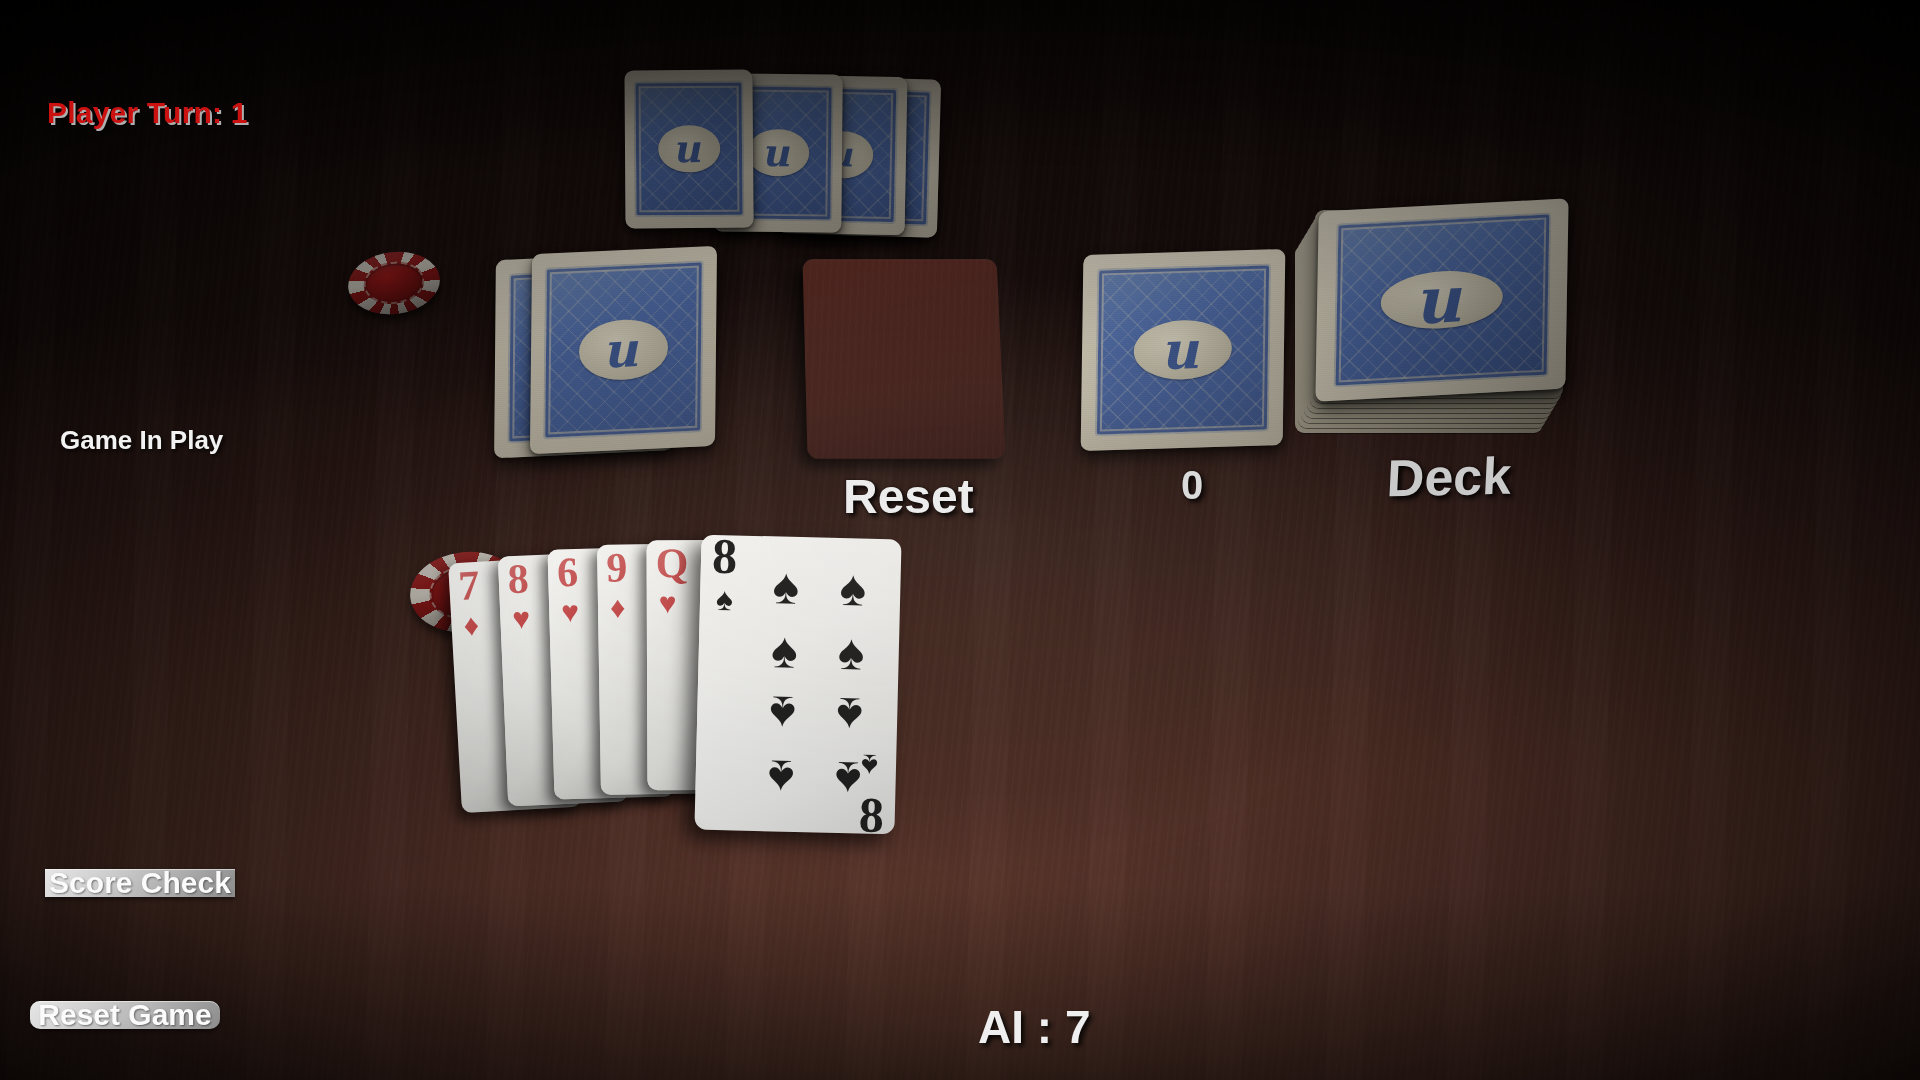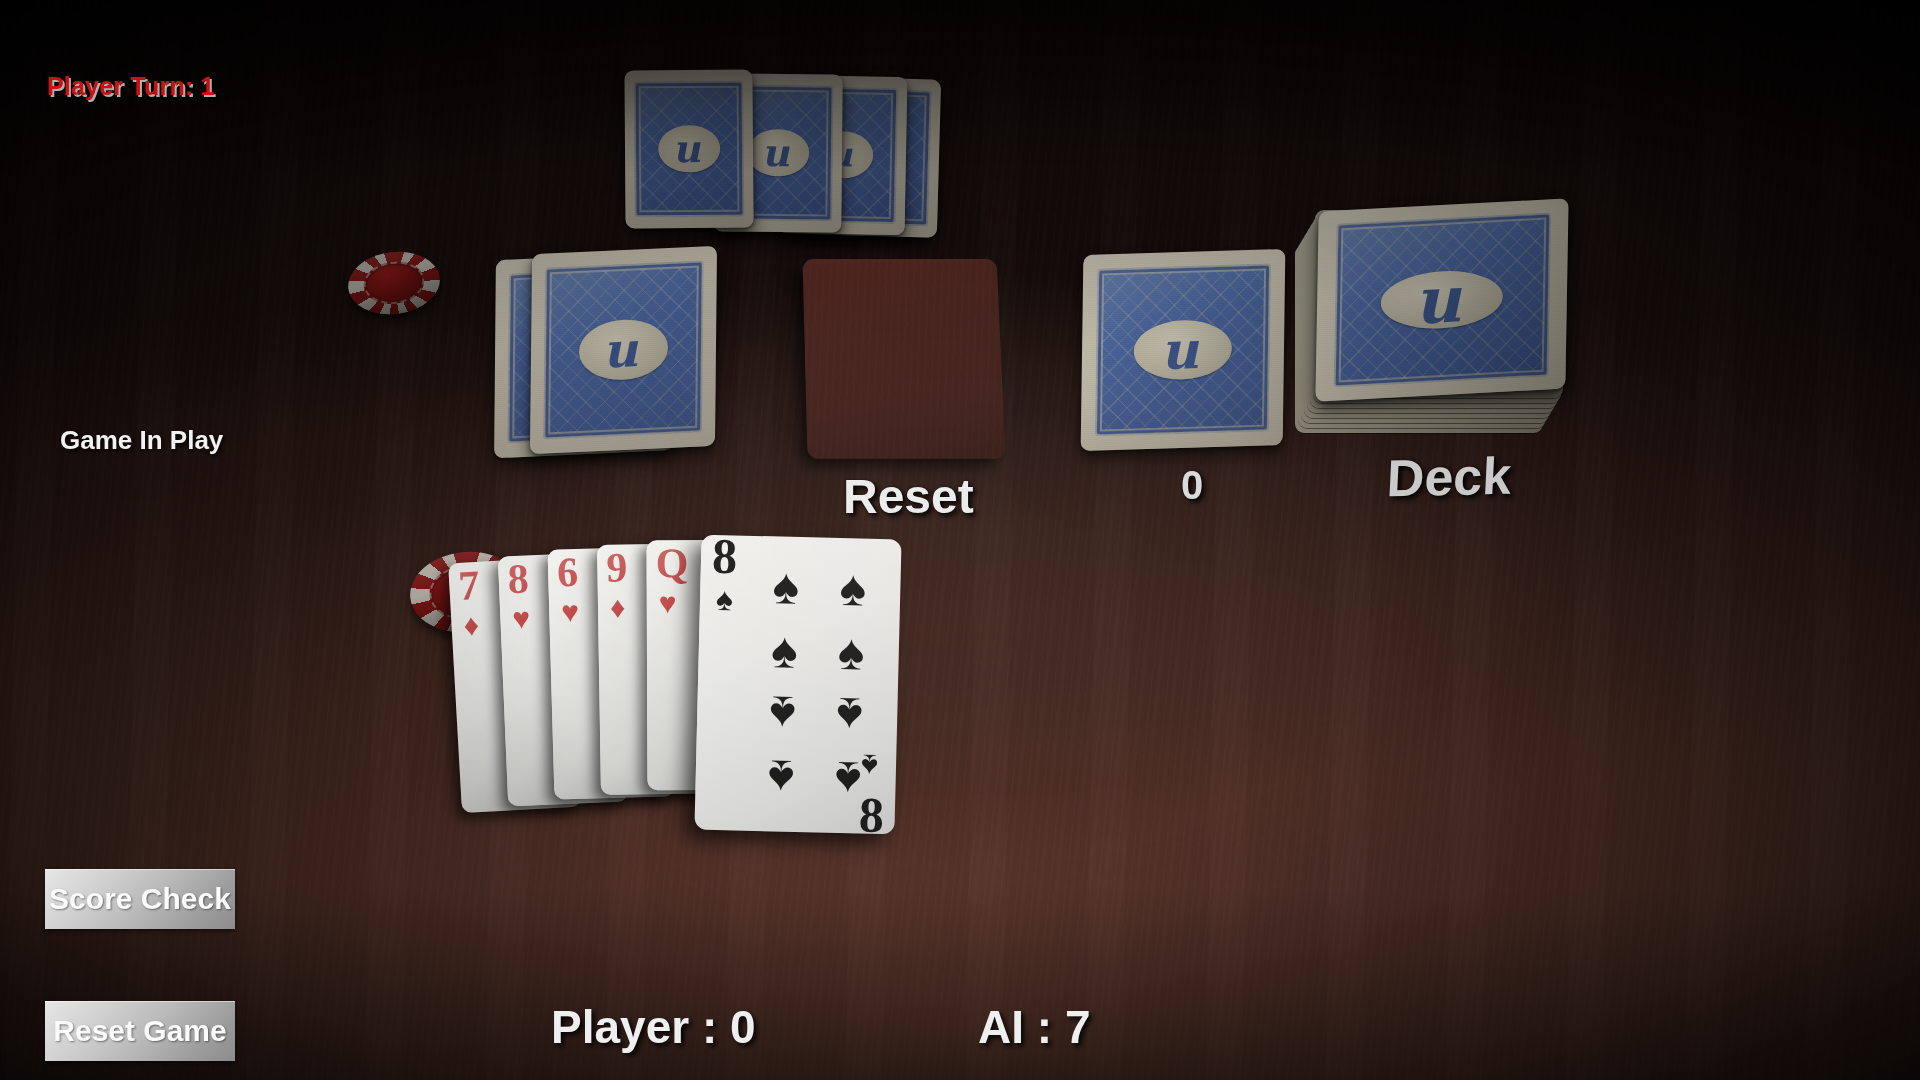--- a/index.html
+++ b/index.html
@@ -32,45 +32,45 @@
   .vignette{position:absolute;inset:0;pointer-events:none;
     background:
       radial-gradient(ellipse 78% 80% at 50% 58%, rgba(0,0,0,0) 28%, rgba(0,0,0,.36) 62%, rgba(0,0,0,.80) 88%, rgba(0,0,0,.96) 100%),
       linear-gradient(to bottom, rgba(0,0,0,.55) 0%, rgba(0,0,0,0) 16%, rgba(0,0,0,0) 82%, rgba(0,0,0,.42) 100%);
   }
   .toplight{position:absolute;inset:0;pointer-events:none;
     background:radial-gradient(ellipse 46% 34% at 50% 50%, rgba(255,228,196,.060), rgba(0,0,0,0) 72%);}
 
   
   .hud{position:absolute;white-space:nowrap;font-weight:bold;}
-  #player-turn{left:47px;top:72px;font-size:25px;color:#cc1111;
+  #player-turn{left:47px;top:96px;font-size:30px;color:#cc1111;
     text-shadow:2px 2px 0px rgba(205,205,205,.85), 3px 3px 3px rgba(0,0,0,.5);letter-spacing:.2px;}
   #cards-in-play-label{left:60px;top:425px;font-size:26px;color:#f2f2f2;
     text-shadow:2px 2px 4px rgba(0,0,0,.85);}
   .tablelabel{position:absolute;white-space:nowrap;font-weight:bold;color:#d7d7d7;
     text-shadow:3px 3px 5px rgba(0,0,0,.9),0 0 2px rgba(0,0,0,.6);}
   #crib-label{left:843px;top:469px;font-size:48px;color:#ececec;}
   #cardsinplay-count{left:1181px;top:463px;font-size:40px;color:#dadada;}
   #deck-label{left:1387px;top:447px;font-size:52px;color:#c9c9c9;
     transform:skewX(-4deg) rotate(-1.2deg);}
 
   .score{position:absolute;font-weight:bold;font-size:46px;color:#efefef;white-space:nowrap;
     text-shadow:3px 3px 5px rgba(0,0,0,.9);}
   #score-player{left:551px;top:1000px;}
   #score-ai{left:978px;top:1000px;}
 
   
-  .gamebtn{position:absolute;width:190px;height:60px;border:0;padding:0;cursor:pointer;
+  .gamebtn{position:absolute;width:190px;height:28px;border:0;padding:0;cursor:pointer;
     background:linear-gradient(134deg,#e6e6e6 0%,#d2d2d2 26%,#b8b8b8 55%,#9d9d9d 80%,#8c8c8c 100%);
     box-shadow:0 2px 5px rgba(0,0,0,.55), inset 0 1px 0 rgba(255,255,255,.5);
     display:flex;align-items:center;justify-content:center;overflow:visible;}
   .gamebtn span{font-family:"Liberation Sans",sans-serif;font-weight:bold;font-size:30px;
     color:#fbfbfb;white-space:nowrap;text-shadow:1px 1px 2px rgba(0,0,0,.45);line-height:1;}
   #score-check-button{left:45px;top:869px;}
-  #reset-game-button{left:45px;top:1001px;}
+  #reset-game-button{left:30px;top:1001px;border-radius:10px;}
 
   
   .card{position:absolute;border-radius:9px;}
   .cardback{background:#c9c2b0;
     box-shadow:0 8px 16px rgba(0,0,0,.66), 0 2px 4px rgba(0,0,0,.5);
     overflow:hidden;}
   .cb-inner{position:absolute;inset:7%;border-radius:4px;
     background:
       repeating-linear-gradient(45deg, rgba(200,196,178,.26) 0 1px, rgba(0,0,0,0) 1px 13px),
       repeating-linear-gradient(-45deg, rgba(200,196,178,.26) 0 1px, rgba(0,0,0,0) 1px 13px),
@@ -368,21 +368,20 @@
   <div class="toplight"></div>
   <div class="vignette"></div>
 
   <div class="hud" id="player-turn">Player Turn: 1</div>
   <div class="hud" id="cards-in-play-label">Game In Play</div>
 
   <div class="tablelabel" id="crib-label">Reset</div>
   <div class="tablelabel" id="cardsinplay-count">0</div>
   <div class="tablelabel" id="deck-label">Deck</div>
 
-  <div class="score" id="score-player">Player :  0</div>
   <div class="score" id="score-ai">AI :  7</div>
 
   <button class="gamebtn" id="score-check-button">
     <span>Score Check</span>
   </button>
   <button class="gamebtn" id="reset-game-button">
     <span>Reset Game</span>
   </button>
 
 </div>

